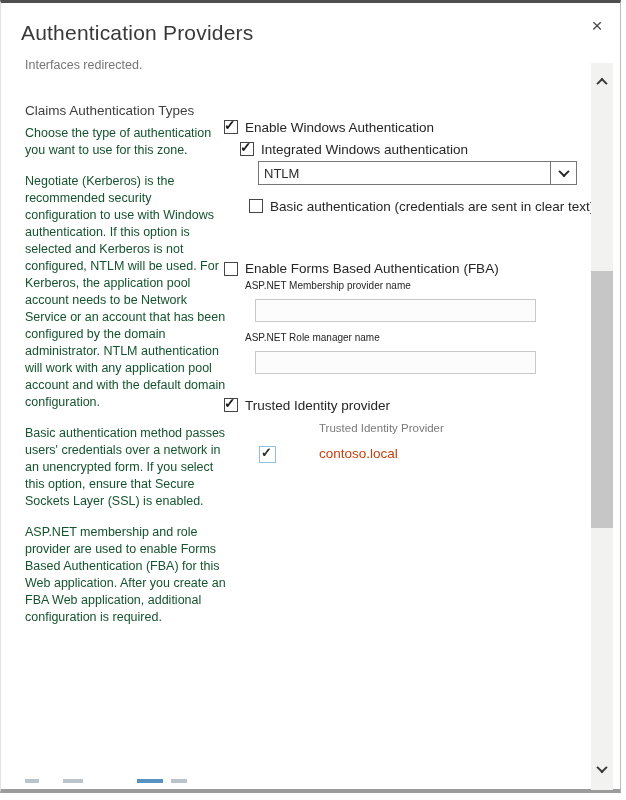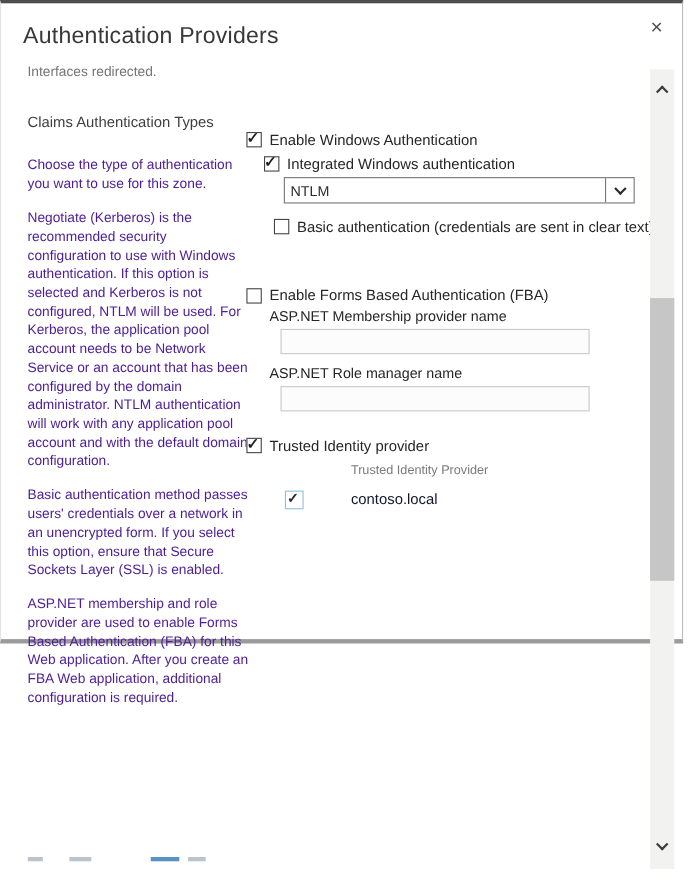--- a/index.html
+++ b/index.html
@@ -1,36 +1,36 @@
 <!DOCTYPE html>
 <html><head>
 <meta charset="utf-8">
 <style>
   * { box-sizing: border-box; margin: 0; padding: 0; }
   html, body { background: #ffffff; }
   body { font-family: "Liberation Sans", sans-serif; width: 626px; height: 800px; position: relative; overflow: hidden; }
 
   .dialog {
-    position: absolute; left: 0; top: 0; width: 621px; height: 585px;
+    position: absolute; left: 0; top: 0; width: 621px; height: 793px;
     background: #fff;
     border-top: 3px solid #4e4e4e;
     border-bottom: 4px solid #9b9b9b;
     border-left: 1px solid #e2e2e2;
     border-right: 1px solid #bdbdbd;
   }
 
   .title { position: absolute; left: 20px; top: 18px; font-size: 21px; color: #383838; letter-spacing: 0.2px; }
   .close-x { position: absolute; right: 12px; top: 12px; width: 22px; height: 22px; font-size: 19px; color: #4d4d4d; text-align: center; line-height: 22px; cursor: pointer; }
 
   .intro { position: absolute; left: 24px; top: 55px; font-size: 12.5px; color: #767676; }
 
   
   .left-col { position: absolute; left: 24px; top: 100px; width: 201px; }
-  .left-col h3 { font-size: 13.5px; font-weight: normal; color: #3f3f3f; margin-bottom: 24px; }
-  .left-col p { font-size: 12.5px; color: #4c1d95; line-height: 17px; margin-bottom: 14px; }
+  .left-col h3 { font-size: 13.5px; font-weight: normal; color: #3f3f3f; margin-bottom: 7px; }
+  .left-col p { font-size: 12.5px; color: #14532d; line-height: 17px; margin-bottom: 14px; }
 
   
   .clipped-line { position: absolute; left: 24px; top: 776px; width: 200px; height: 6px; overflow: hidden; }
   .clipped-line .frag { position: absolute; top: 0; height: 4px; background: #b9c4cc; }
   .clipped-line .f1 { left: 0; width: 14px; }
   .clipped-line .f2 { left: 38px; width: 20px; }
   .clipped-line .f3 { left: 112px; width: 26px; background: #5a92c4; }
   .clipped-line .f4 { left: 146px; width: 16px; }
 
   
@@ -45,30 +45,30 @@
   .chk-label { font-size: 13.5px; color: #262626; margin-left: 7px; line-height: 15px; }
 
   .select {
     position: absolute; left: 257px; top: 158px; width: 319px; height: 24px;
     border: 1px solid #767676; background: #fff; display: flex; align-items: center; cursor: pointer; justify-content: space-between;
   }
   .select .value { flex: 1; font-size: 13px; color: #2b2b2b; padding-left: 5px; }
   .select .dd-btn { width: 26px; height: 100%; border-left: 1px solid #767676; display: flex; align-items: center; justify-content: center; }
   .chev-down { width: 8px; height: 8px; border-style: solid; border-color: #2b2b2b; border-width: 0 2px 2px 0; transform: rotate(45deg) translate(-1px,-1px); }
 
-  .field-label { position: absolute; font-size: 13px; color: #262626; }
+  .field-label { position: absolute; font-size: 10px; color: #262626; }
   .text-input {
     position: absolute; width: 281px; height: 23px; border: 1px solid #c9c9c9; background: #fcfcfc;
     font-family: "Liberation Sans", sans-serif; font-size: 13px; color: #333; padding: 0 4px; outline: none;
   }
 
   .provider-header { position: absolute; left: 318px; top: 419px; font-size: 11.5px; color: #7a7a7a; }
   .chk-trusted { width: 17px; height: 17px; border: 1px solid #8fc0dd; }
   .chk-trusted .mark { left: 1px; top: -2px; font-size: 13px; color: #2b2b2b; }
-  .provider-name { position: absolute; left: 318px; top: 443px; font-size: 13.5px; color: #0f172a; }
+  .provider-name { position: absolute; left: 318px; top: 443px; font-size: 13.5px; color: #c2410c; }
 
   
   .scrollbar { position: absolute; left: 590px; top: 60px; width: 22px; height: 727px; background: #f2f2f1; }
   .sb-arrow { position: absolute; left: 0; width: 22px; height: 22px; display: flex; align-items: center; justify-content: center; cursor: pointer; }
   .sb-up { top: 8px; }
   .sb-down { bottom: 10px; }
   .chev-up-glyph { width: 8px; height: 8px; border-style: solid; border-color: #3a3a3a; border-width: 2px 2px 0 0; transform: rotate(-45deg) translate(-1px,1px); }
   .chev-down-glyph { width: 8px; height: 8px; border-style: solid; border-color: #3a3a3a; border-width: 0 2px 2px 0; transform: rotate(45deg) translate(-1px,-1px); }
   .sb-thumb { position: absolute; left: 0; top: 208px; width: 22px; height: 257px; background: #c6c6c6; cursor: pointer; }
 </style>

